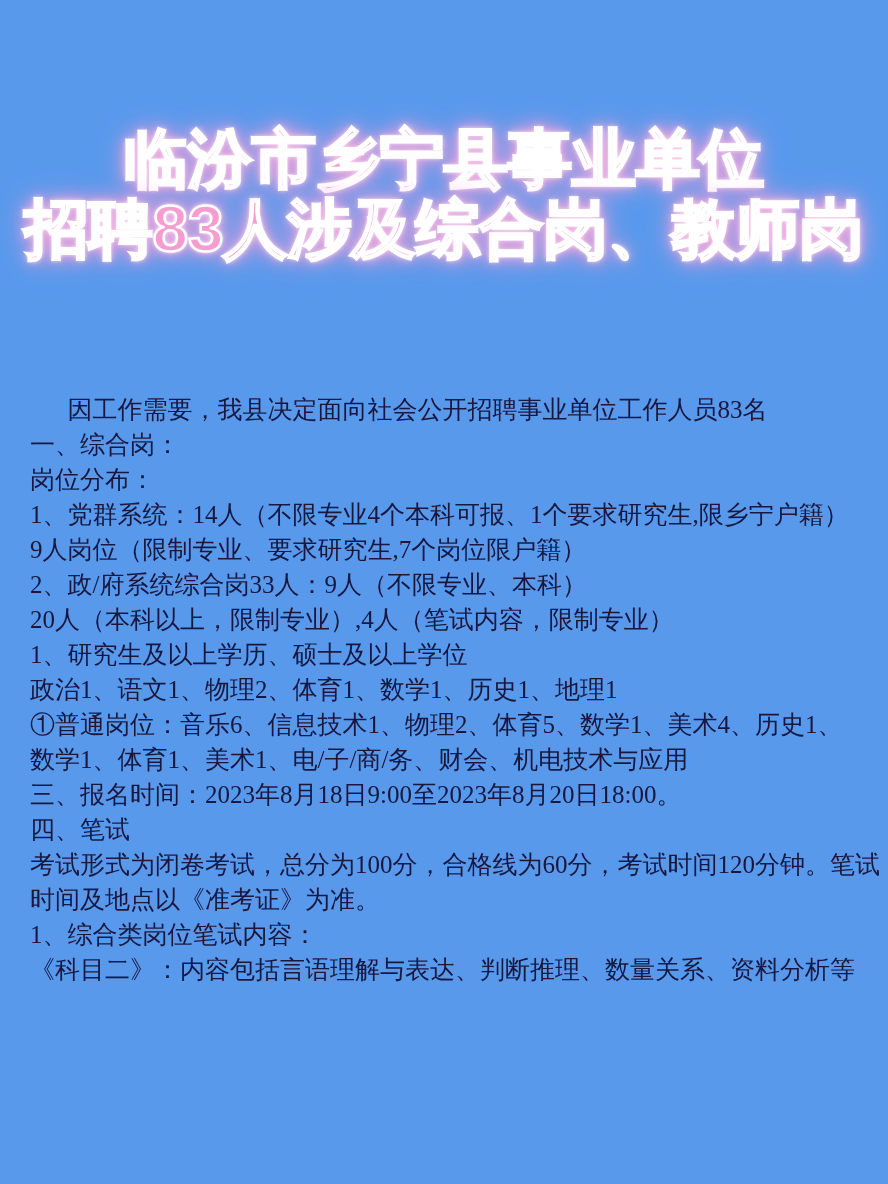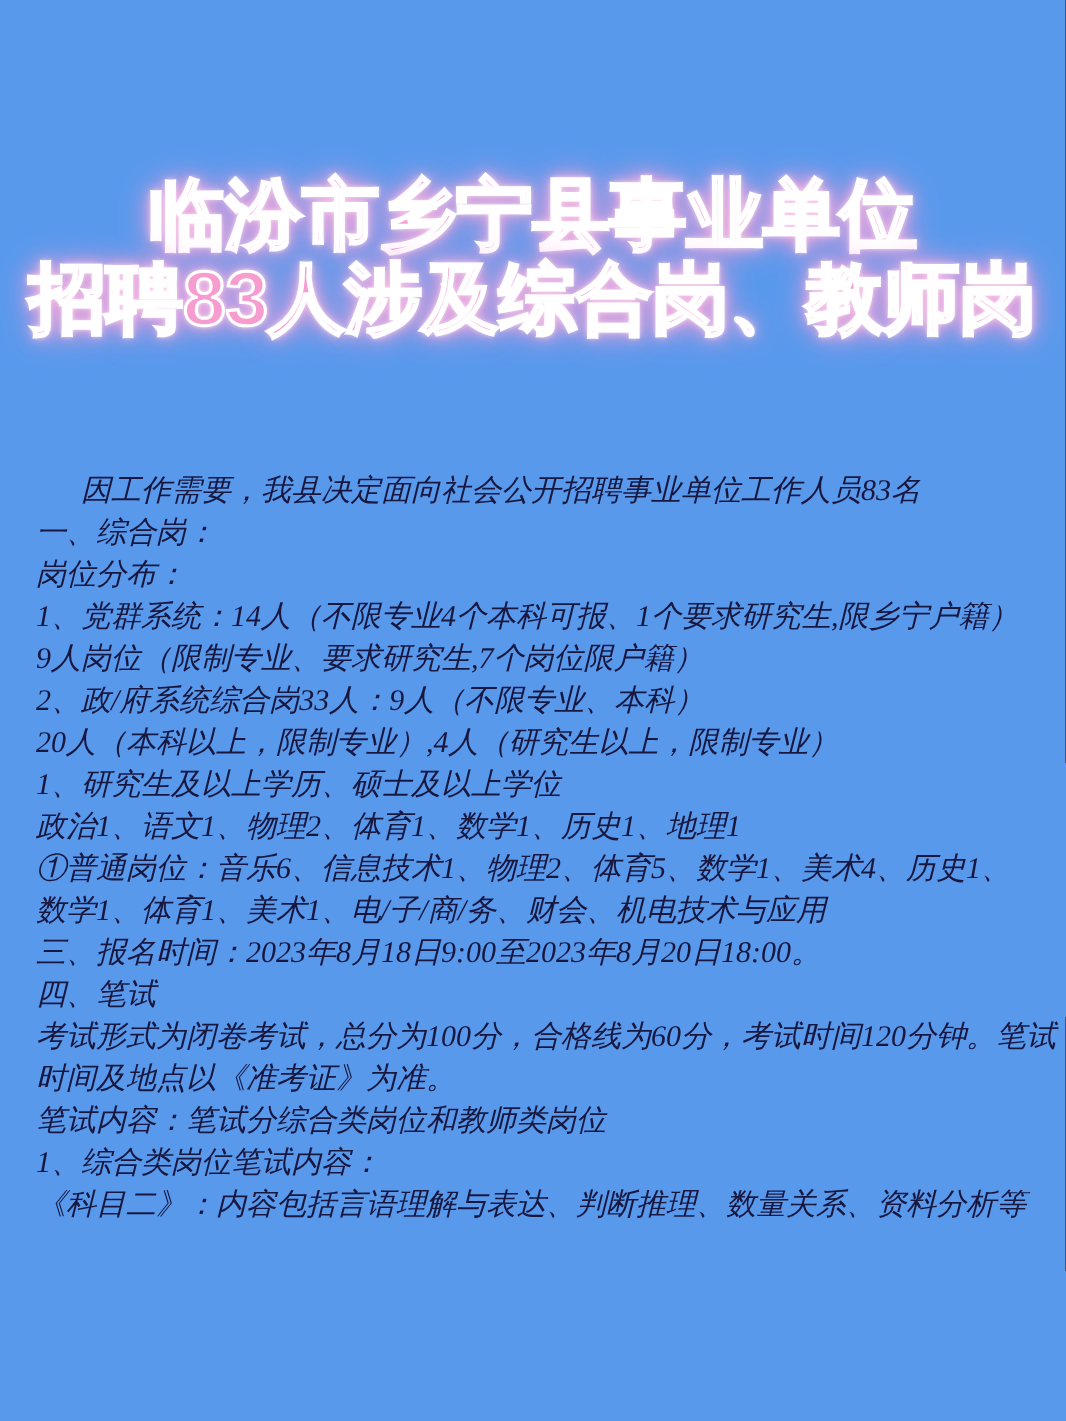--- a/index.html
+++ b/index.html
@@ -11,21 +11,21 @@
     position: relative;
     width: 888px;
     height: 1184px;
     margin: 0 auto;
     background: var(--bg, #5899ec);
     overflow: hidden;
     font-family: "Liberation Serif", "DejaVu Serif", serif;
   }
   .title {
     position: absolute;
-    top: 144px;
+    top: 124px;
     left: 0;
     right: 0;
     text-align: center;
   }
   .title-line {
     font-family: "Liberation Sans", "DejaVu Sans", sans-serif;
     font-weight: 900;
     font-size: 64px;
     line-height: 70px;
     letter-spacing: 0px;
@@ -43,21 +43,20 @@
     top: 392px;
     left: 30px;
     width: 850px;
     color: var(--ink, #17173f);
     font-size: 25px;
     line-height: 35px;
   }
   .body-text p {
     margin: 0;
     padding: 0;
-    font-style: italic;
   }
   .body-text p.indent {
     text-indent: 1.5em;
   }
 </style>
 </head>
 <body>
 
 <div class="canvas">
   <header class="title">
@@ -65,25 +64,24 @@
     <div class="title-line">招聘83人涉及综合岗、教师岗</div>
   </header>
 
   <main class="body-text" id="body-paragraphs">
       <p class="indent">因工作需要，我县决定面向社会公开招聘事业单位工作人员83名</p>
       <p>一、综合岗：</p>
       <p>岗位分布：</p>
       <p>1、党群系统：14人（不限专业4个本科可报、1个要求研究生,限乡宁户籍）</p>
       <p>9人岗位（限制专业、要求研究生,7个岗位限户籍）</p>
       <p>2、政/府系统综合岗33人：9人（不限专业、本科）</p>
-      <p>20人（本科以上，限制专业）,4人（研究生以上，限制专业）</p>
+      <p>20人（本科以上，限制专业）,4人（笔试内容，限制专业）</p>
       <p>1、研究生及以上学历、硕士及以上学位</p>
       <p>政治1、语文1、物理2、体育1、数学1、历史1、地理1</p>
       <p>①普通岗位：音乐6、信息技术1、物理2、体育5、数学1、美术4、历史1、</p>
       <p>数学1、体育1、美术1、电/子/商/务、财会、机电技术与应用</p>
       <p>三、报名时间：2023年8月18日9:00至2023年8月20日18:00。</p>
       <p>四、笔试</p>
       <p>考试形式为闭卷考试，总分为100分，合格线为60分，考试时间120分钟。笔试时间及地点以《准考证》为准。</p>
-      <p>笔试内容：笔试分综合类岗位和教师类岗位</p>
       <p>1、综合类岗位笔试内容：</p>
       <p>《科目二》：内容包括言语理解与表达、判断推理、数量关系、资料分析等</p>
     </main>
 </div>
 
 </body></html>

